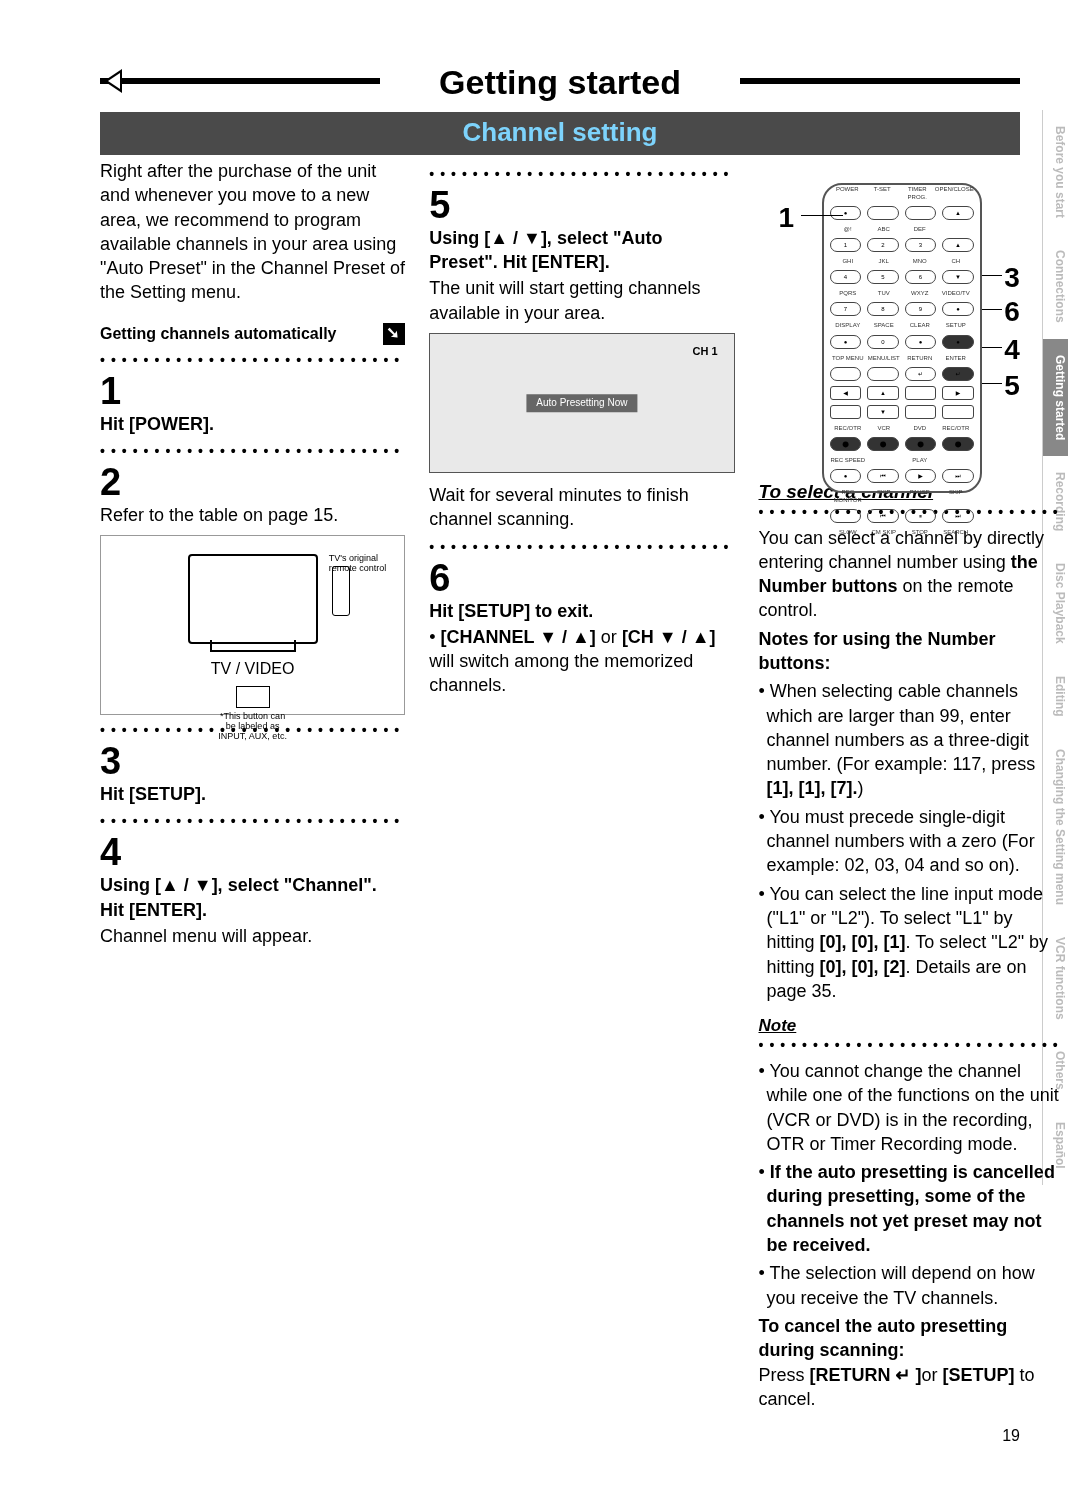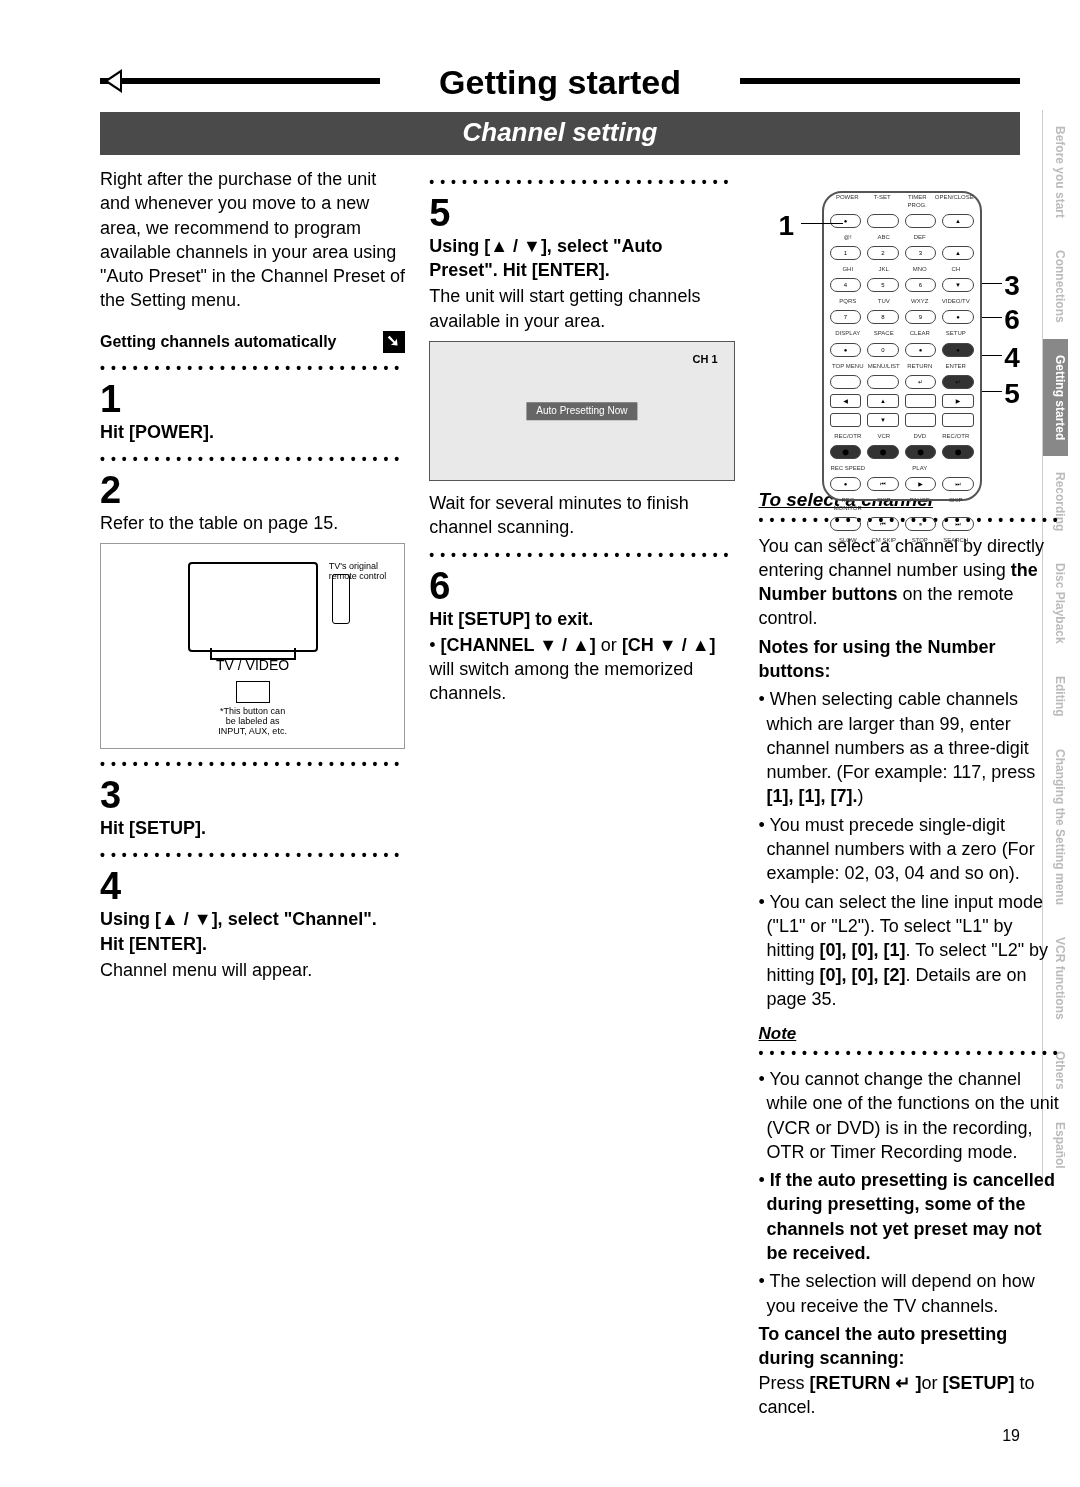--- a/index.html
+++ b/index.html
@@ -48,27 +48,26 @@
   .arrow-left { left: 4px; border-right: 18px solid #000; }
   .arrow-left::after {
     content:"";
     position: absolute; left: 4px; top: -8px;
     border-top: 8px solid transparent;
     border-bottom: 8px solid transparent;
     border-right: 12px solid #fff;
   }
   .section-bar {
     background: #4a4a4a;
-    color: #ffffff;
+    color: #7dd3fc;
     font-weight: bold;
     font-size: 26px;
     text-align: center;
     padding: 3px 0 5px 0;
-    margin-bottom: 12px;
-    font-style: italic;
+    margin-bottom: 4px;
   }
   .columns {
     display: flex;
     gap: 24px;
   }
   .col { flex: 1 1 0; }
   .col-right { flex: 1.2 1 0; position: relative; }
   .intro { margin-bottom: 18px; }
   .sub-head {
     font-weight: bold;
@@ -101,39 +100,39 @@
     margin-bottom: 2px;
   }
   .step-head { font-weight: bold; }
   .step-body { margin-top: 2px; }
   .tv-illus {
     border: 1px solid #999;
     padding: 12px;
     margin-top: 8px;
     font-size: 10px;
     text-align: center;
-    height: 206px;
+    height: 180px;
     position: relative;
   }
   .tv-illus .tv {
     width: 130px; height: 90px; border: 2px solid #000;
     margin: 6px auto 2px auto; border-radius: 4px;
     position: relative;
   }
   .tv-illus .tv::after {
     content:""; position:absolute; bottom:-10px; left:20px; right:20px;
     height:10px; border:2px solid #000; border-top:none;
   }
   .tv-illus .remote {
     position:absolute; right:54px; top:30px;
     width:18px; height:50px; border:1px solid #000; border-radius:3px;
   }
   .tv-illus .lbl1 { font-size:9px; position:absolute; right:18px; top:18px; text-align:left; line-height:1.1; }
   .tv-illus .btn { width:34px; height:22px; border:1px solid #000; margin: 6px auto 0 auto; }
-  .tv-illus .lbl2 { font-size:14px; margin-top:4px; }
+  .tv-illus .lbl2 { font-size:16px; margin-top:14px; }
   .tv-illus .note { font-size:9px; margin-top:4px; line-height:1.1; }
   .osd {
     border: 1px solid #555;
     background: #e9e9e9;
     height: 140px;
     position: relative;
     margin-top: 8px;
     font-size: 11px;
   }
   .osd .ch { position:absolute; right:16px; top:10px; font-weight:bold; }

